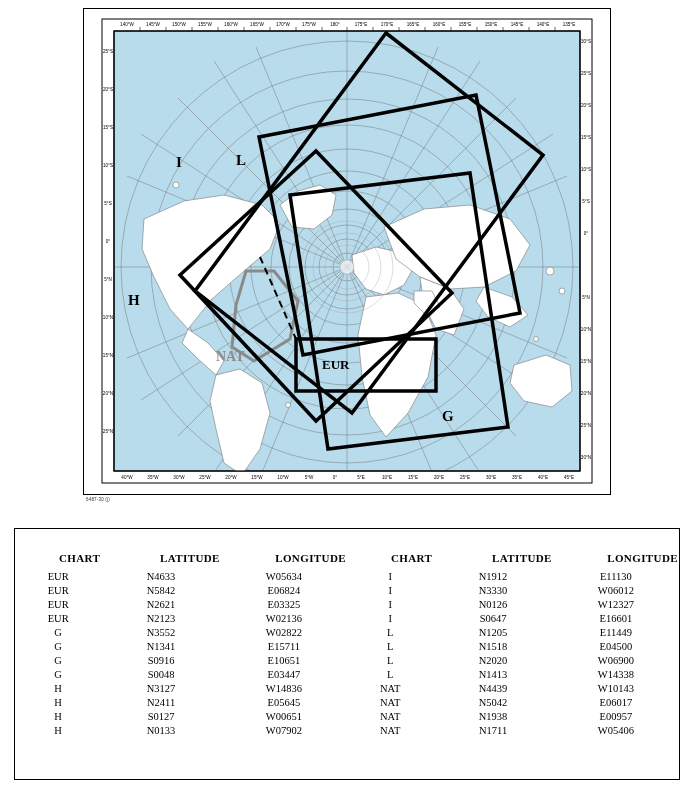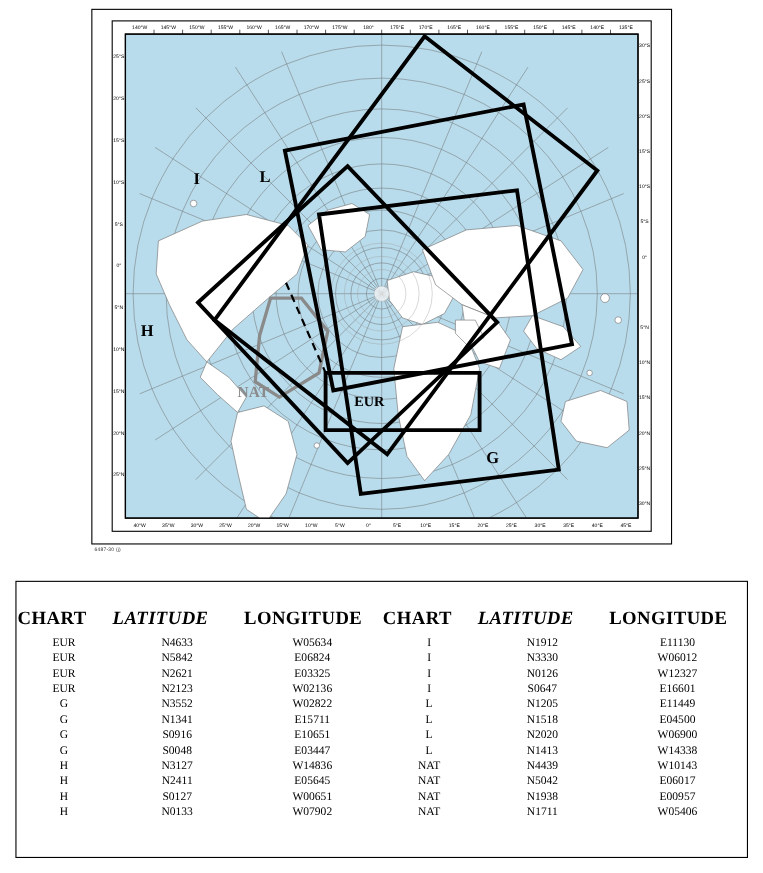--- a/index.html
+++ b/index.html
@@ -58,35 +58,35 @@
     border: 1px solid #000;
     background: #fff;
   }
   table.coord-table {
     width: 100%;
     border-collapse: collapse;
     margin-top: 22px;
     font-family: "Liberation Serif", serif;
   }
   table.coord-table th {
-    font-size: 17px;
+    font-size: 11px;
     font-weight: bold;
     letter-spacing: .4px;
     padding-bottom: 5px;
     color: #000;
-    text-align: left;
+    text-align: right;
   }
   table.coord-table td {
     font-size: 10.5px;
     text-align: center;
     padding: 1.5px 0;
     color: #000;
   }
   .col-chart { width: 13%; }
-  .col-lat   { width: 18%; font-style: italic; }
+  .col-lat   { width: 18%; }
   .col-lon   { width: 19%; }
 </style>
 </head>
 <body>
 
 <div id="map-panel">
   <div id="map-frame">
     <svg id="map-svg" width="526" height="485" viewBox="0 0 526 485">
       <defs>
         <clipPath id="plotclip">

